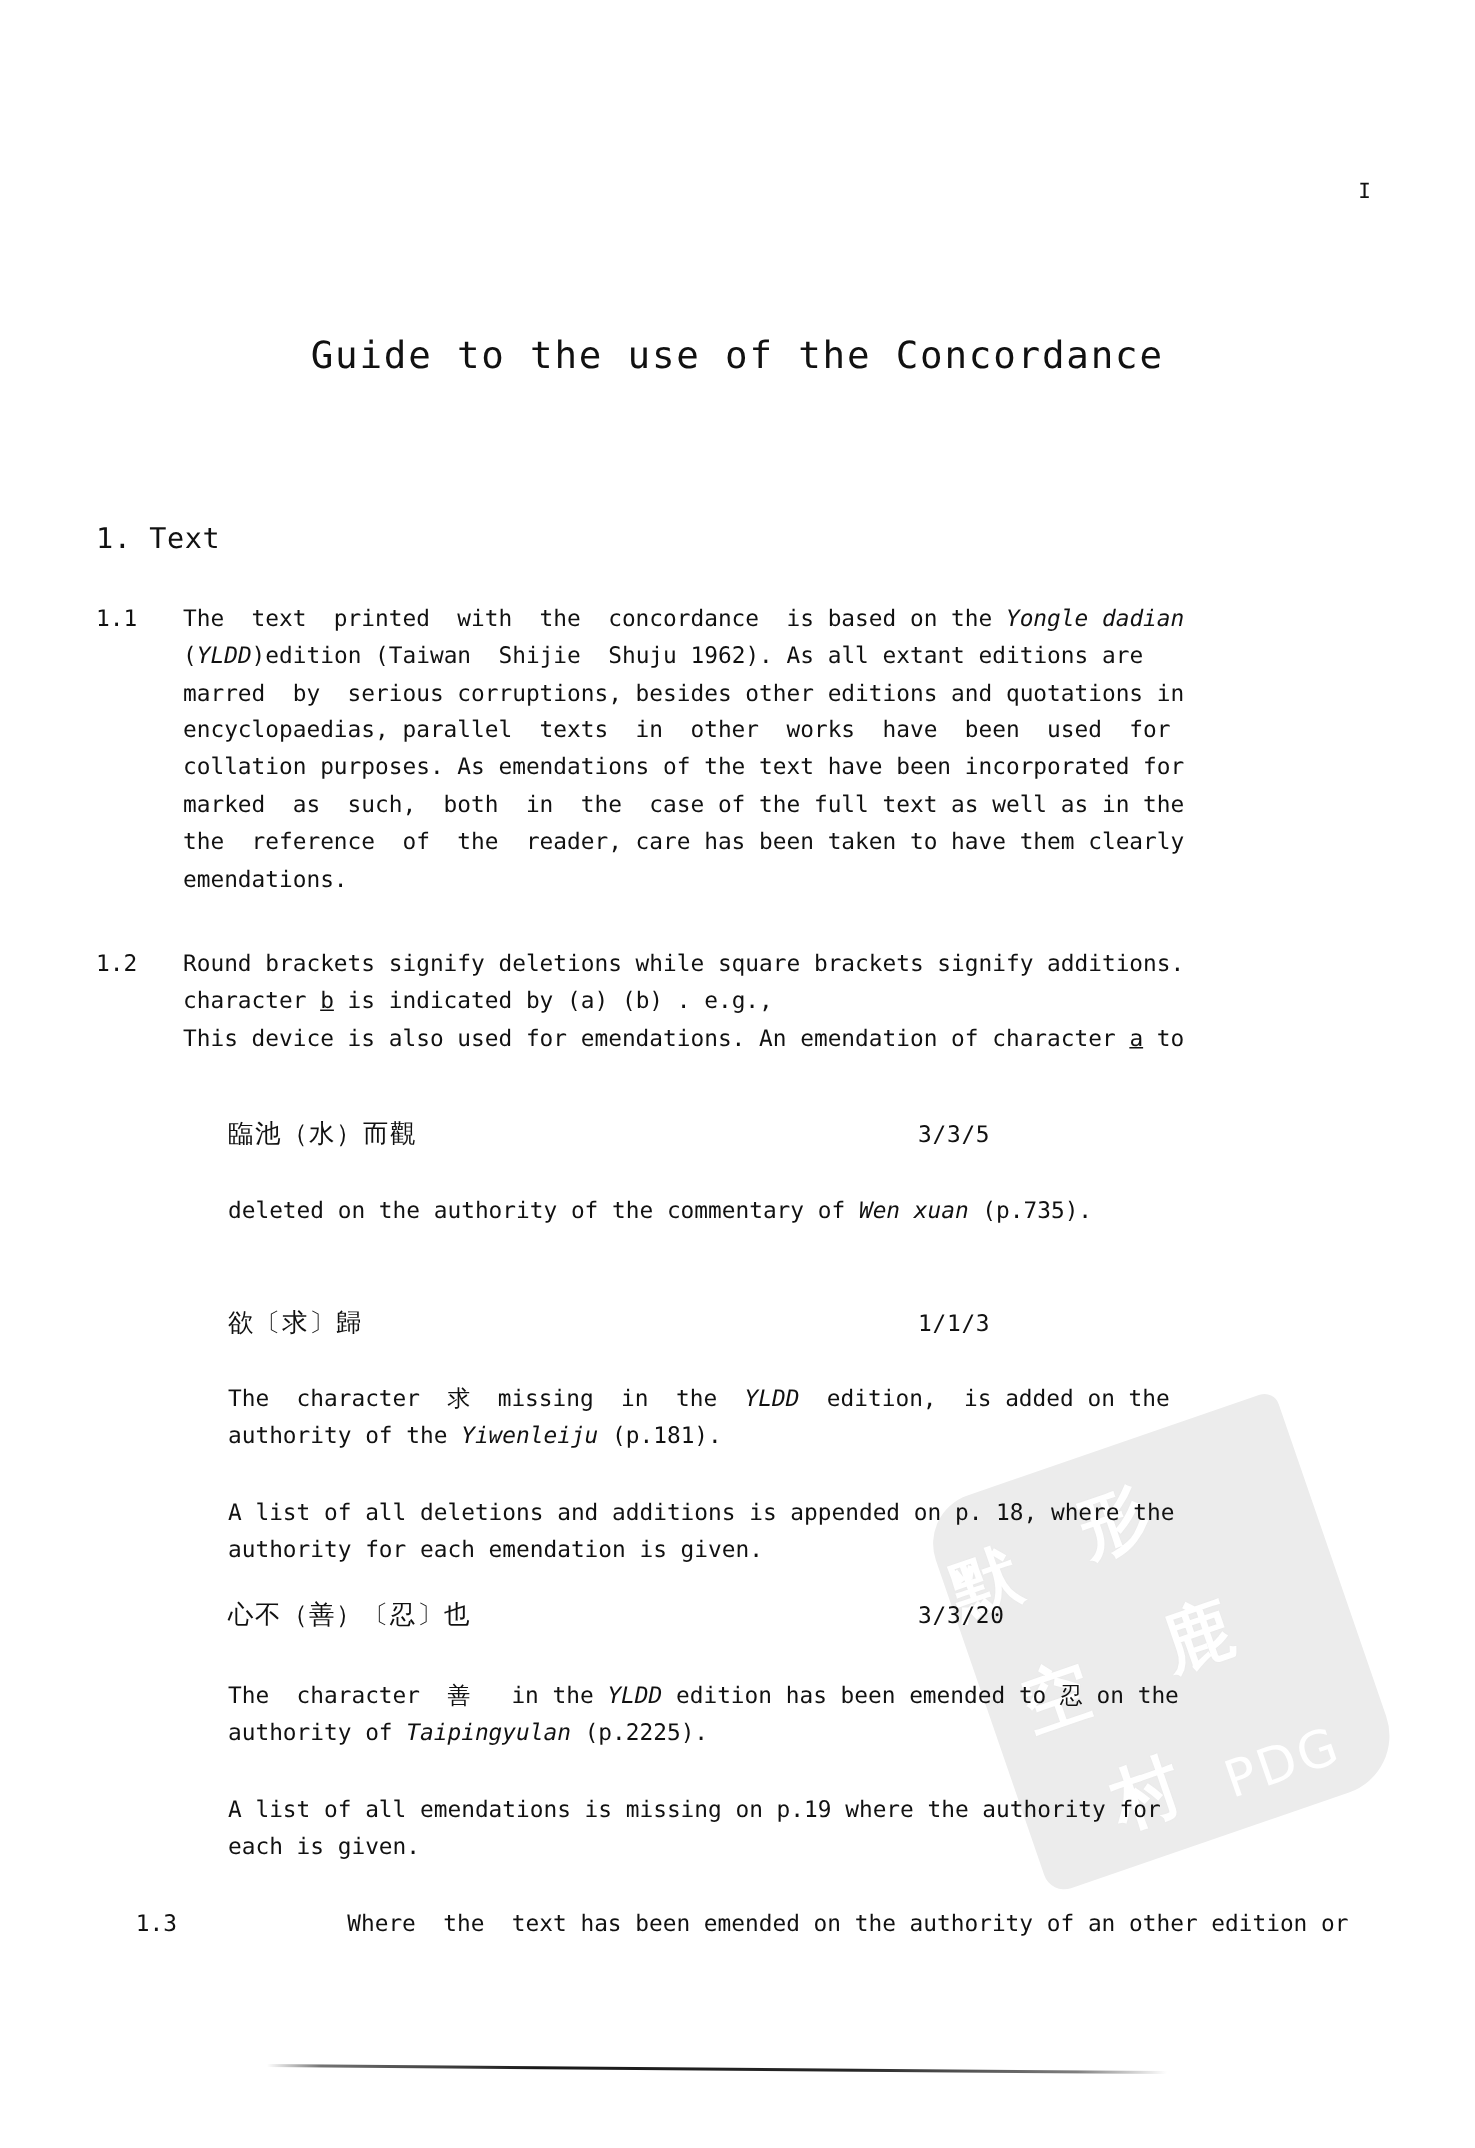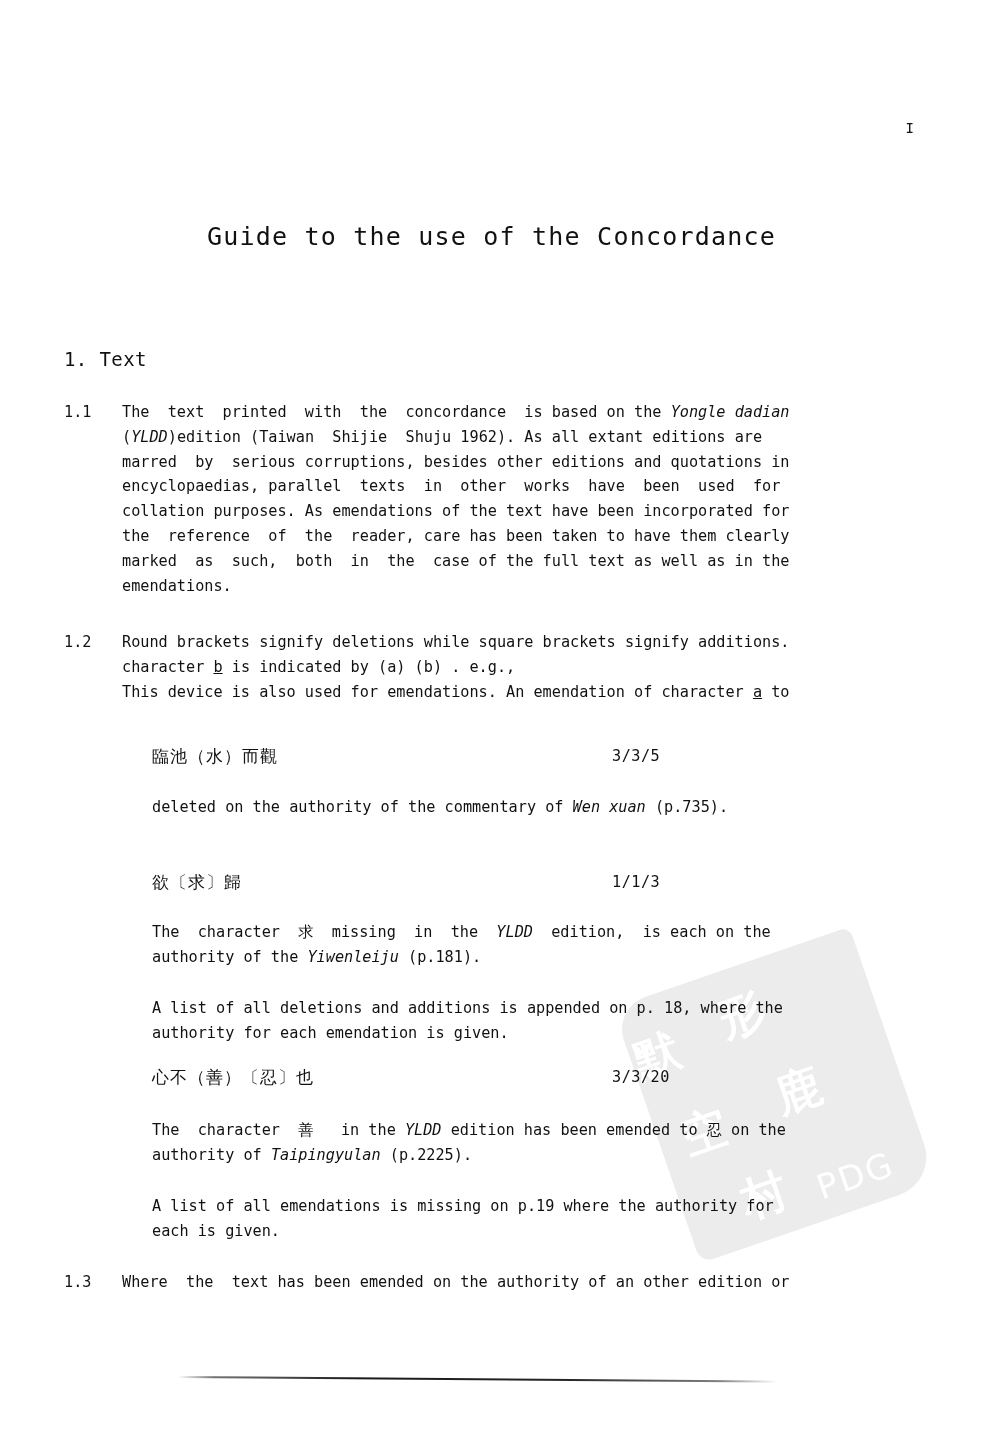--- a/index.html
+++ b/index.html
@@ -204,22 +204,22 @@
     <div class="section-head">1. Text</div>
 
     <div class="para" style="top:400px;">
       <span class="num">1.1</span>
       <div class="body">
         <span class="line"><span>The  text  printed  with  the  concordance  is based on the </span><span class="it">Yongle dadian</span></span>
         <span class="line"><span>(</span><span class="it">YLDD</span><span>)</span><span>edition (Taiwan  Shijie  Shuju 1962). As all extant editions are</span></span>
         <span class="line">marred  by  serious corruptions, besides other editions and quotations in</span>
         <span class="line">encyclopaedias, parallel  texts  in  other  works  have  been  used  for</span>
         <span class="line">collation purposes. As emendations of the text have been incorporated for</span>
+        <span class="line">marked  as  such,  both  in  the  case of the full text as well as in the</span>
         <span class="line">the  reference  of  the  reader, care has been taken to have them clearly</span>
-        <span class="line">marked  as  such,  both  in  the  case of the full text as well as in the</span>
         <span class="line">emendations.</span>
       </div>
     </div>
 
     <div class="para" style="top:630px;">
       <span class="num">1.2</span>
       <div class="body">
         <span class="line">Round brackets signify deletions while square brackets signify additions.</span>
         <span class="line"><span>character </span><span class="ul">b</span><span> is indicated by (a) (b) . e.g.,</span></span>
         <span class="line"><span>This device is also used for emendations. An emendation of character </span><span class="ul">a</span><span> to</span></span>
@@ -230,21 +230,21 @@
       <span class="cjk">臨池（水）而觀</span><span class="ref">3/3/5</span>
     </div>
     <div class="note" style="top:795px;">
       <span class="line"><span>deleted on the authority of the commentary of </span><span class="it">Wen xuan</span><span> (p.735).</span></span>
     </div>
 
     <div class="example" style="top:870px;">
       <span class="cjk">欲〔求〕歸</span><span class="ref">1/1/3</span>
     </div>
     <div class="note" style="top:920px;">
-      <span class="line"><span>The  character  求  missing  in  the  </span><span class="it">YLDD</span><span>  edition,  is each on the</span></span>
+      <span class="line"><span>The  character  求  missing  in  the  </span><span class="it">YLDD</span><span>  edition,  is added on the</span></span>
       <span class="line"><span>authority of the </span><span class="it">Yiwenleiju</span><span> (p.181).</span></span>
     </div>
 
     <div class="note" style="top:996px;">
       <span class="line">A list of all deletions and additions is appended on p. 18, where the</span>
       <span class="line">authority for each emendation is given.</span>
     </div>
 
     <div class="example" style="top:1065px;">
       <span class="cjk">心不（善）〔忍〕也</span><span class="ref">3/3/20</span>
@@ -252,21 +252,21 @@
     <div class="note" style="top:1118px;">
       <span class="line"><span>The  character  善   in the </span><span class="it">YLDD</span><span> edition has been emended to 忍 on the</span></span>
       <span class="line"><span>authority of </span><span class="it">Taipingyulan</span><span> (p.2225).</span></span>
     </div>
 
     <div class="note" style="top:1194px;">
       <span class="line">A list of all emendations is missing on p.19 where the authority for</span>
       <span class="line">each is given.</span>
     </div>
 
-    <div class="para" style="top:1270px;">
+    <div class="para" style="top:1270px;text-align:right;">
       <span class="num">1.3</span>
       <div class="body">
         <span class="line">Where  the  text has been emended on the authority of an other edition or</span>
       </div>
     </div>
 
   </div>
 
   <div class="scan-rule"></div>
 

